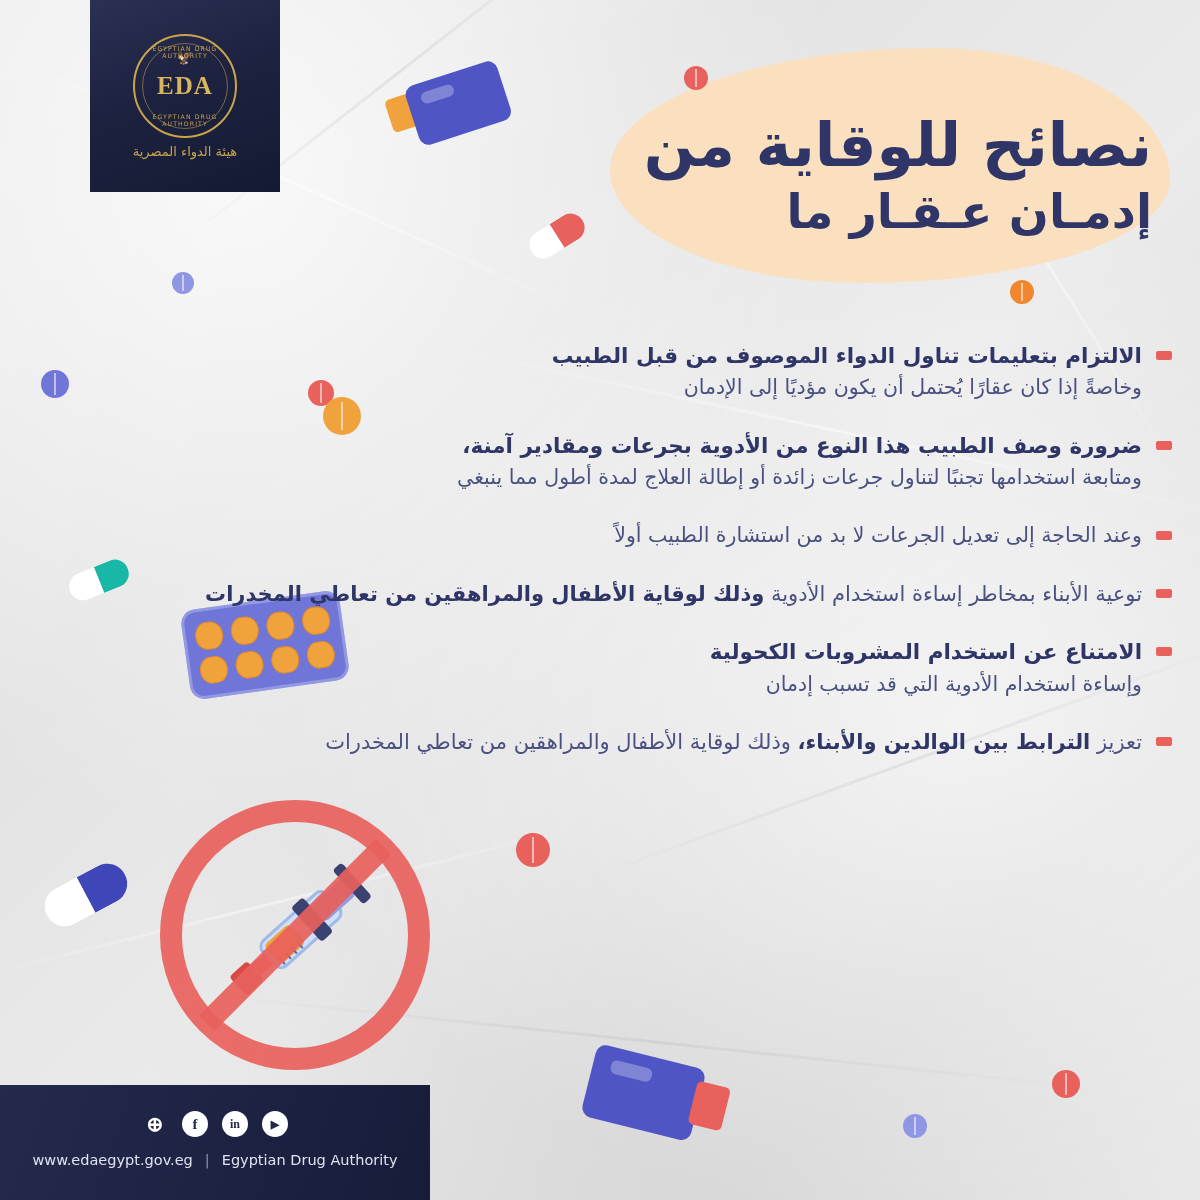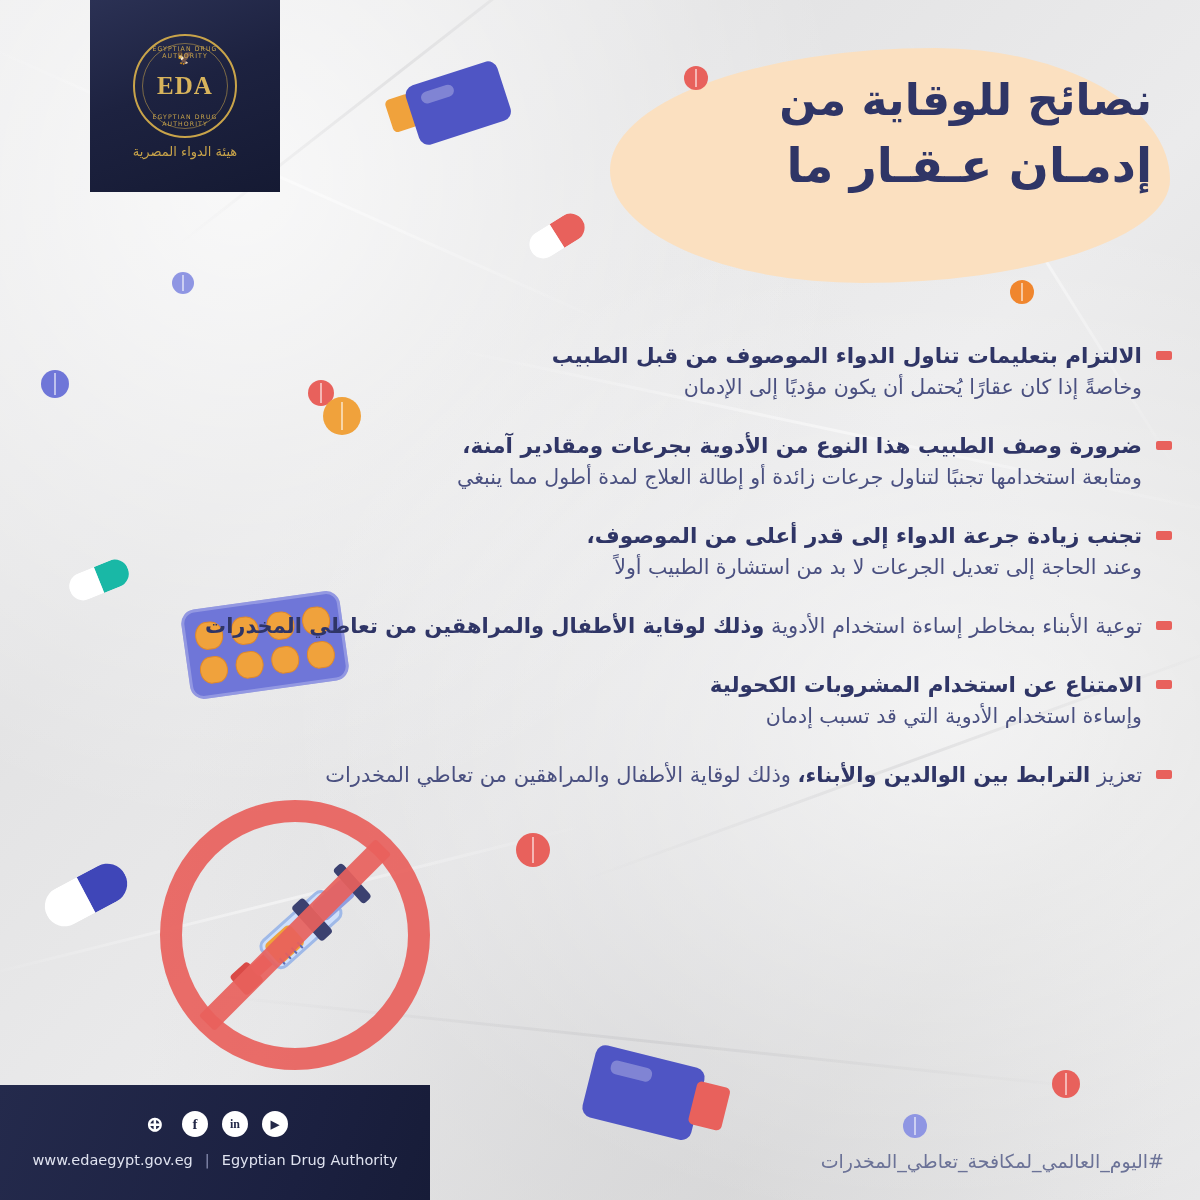--- a/index.html
+++ b/index.html
@@ -84,22 +84,22 @@
     background: #fbe0c0;
     border-radius: 58% 42% 55% 45% / 52% 56% 44% 48%;
   }
   #title-text {
     position: absolute; right: 48px; top: 72px;
     width: 1110px;
     text-align: right;
     color: #2f3566;
     line-height: 1.25;
   }
-  #title-line1 { font-size: 44px; font-weight: 700; }
-  #title-line2 { font-size: 47px; font-weight: 700; letter-spacing: 2px; margin-top: 10px; }
+  #title-line1 { font-size: 60px; font-weight: 700; margin-top: 36px; }
+  #title-line2 { font-size: 47px; font-weight: 700; letter-spacing: 2px; }
 
   
   #tips {
     position: absolute; right: 28px; top: 340px;
     width: 1130px;
     text-align: right;
   }
   .tip {
     position: relative;
     padding-right: 30px;
@@ -323,21 +323,20 @@
     </div>
 
     <div class="tip">
       <span class="bullet"></span>
       <div class="strong">ضرورة وصف الطبيب هذا النوع من الأدوية بجرعات ومقادير آمنة،</div>
       <div class="normal">ومتابعة استخدامها تجنبًا لتناول جرعات زائدة أو إطالة العلاج لمدة أطول مما ينبغي</div>
     </div>
 
     <div class="tip">
       <span class="bullet"></span>
-      <div class="strong">تجنب زيادة جرعة الدواء إلى قدر أعلى من الموصوف،</div>
       <div class="normal">وعند الحاجة إلى تعديل الجرعات لا بد من استشارة الطبيب أولاً</div>
     </div>
 
     <div class="tip">
       <span class="bullet"></span>
       <div class="mix"><span>توعية الأبناء بمخاطر إساءة استخدام الأدوية </span><b>وذلك لوقاية الأطفال والمراهقين من تعاطي المخدرات</b><span></span></div>
     </div>
 
     <div class="tip">
       <span class="bullet"></span>
@@ -359,15 +358,14 @@
       <div class="sicon" style="font-size:12px;text-align:right;">in</div>
       <div class="sicon" style="font-size:11px;">▶</div>
     </div>
     <div id="footer-text">
       <span>www.edaegypt.gov.eg</span>
       <span class="sep">|</span>
       <span>Egyptian Drug Authority</span>
     </div>
   </div>
 
-  <div id="hashtag">#اليوم_العالمي_لمكافحة_تعاطي_المخدرات</div>
 
 </div>
 
 </body></html>

